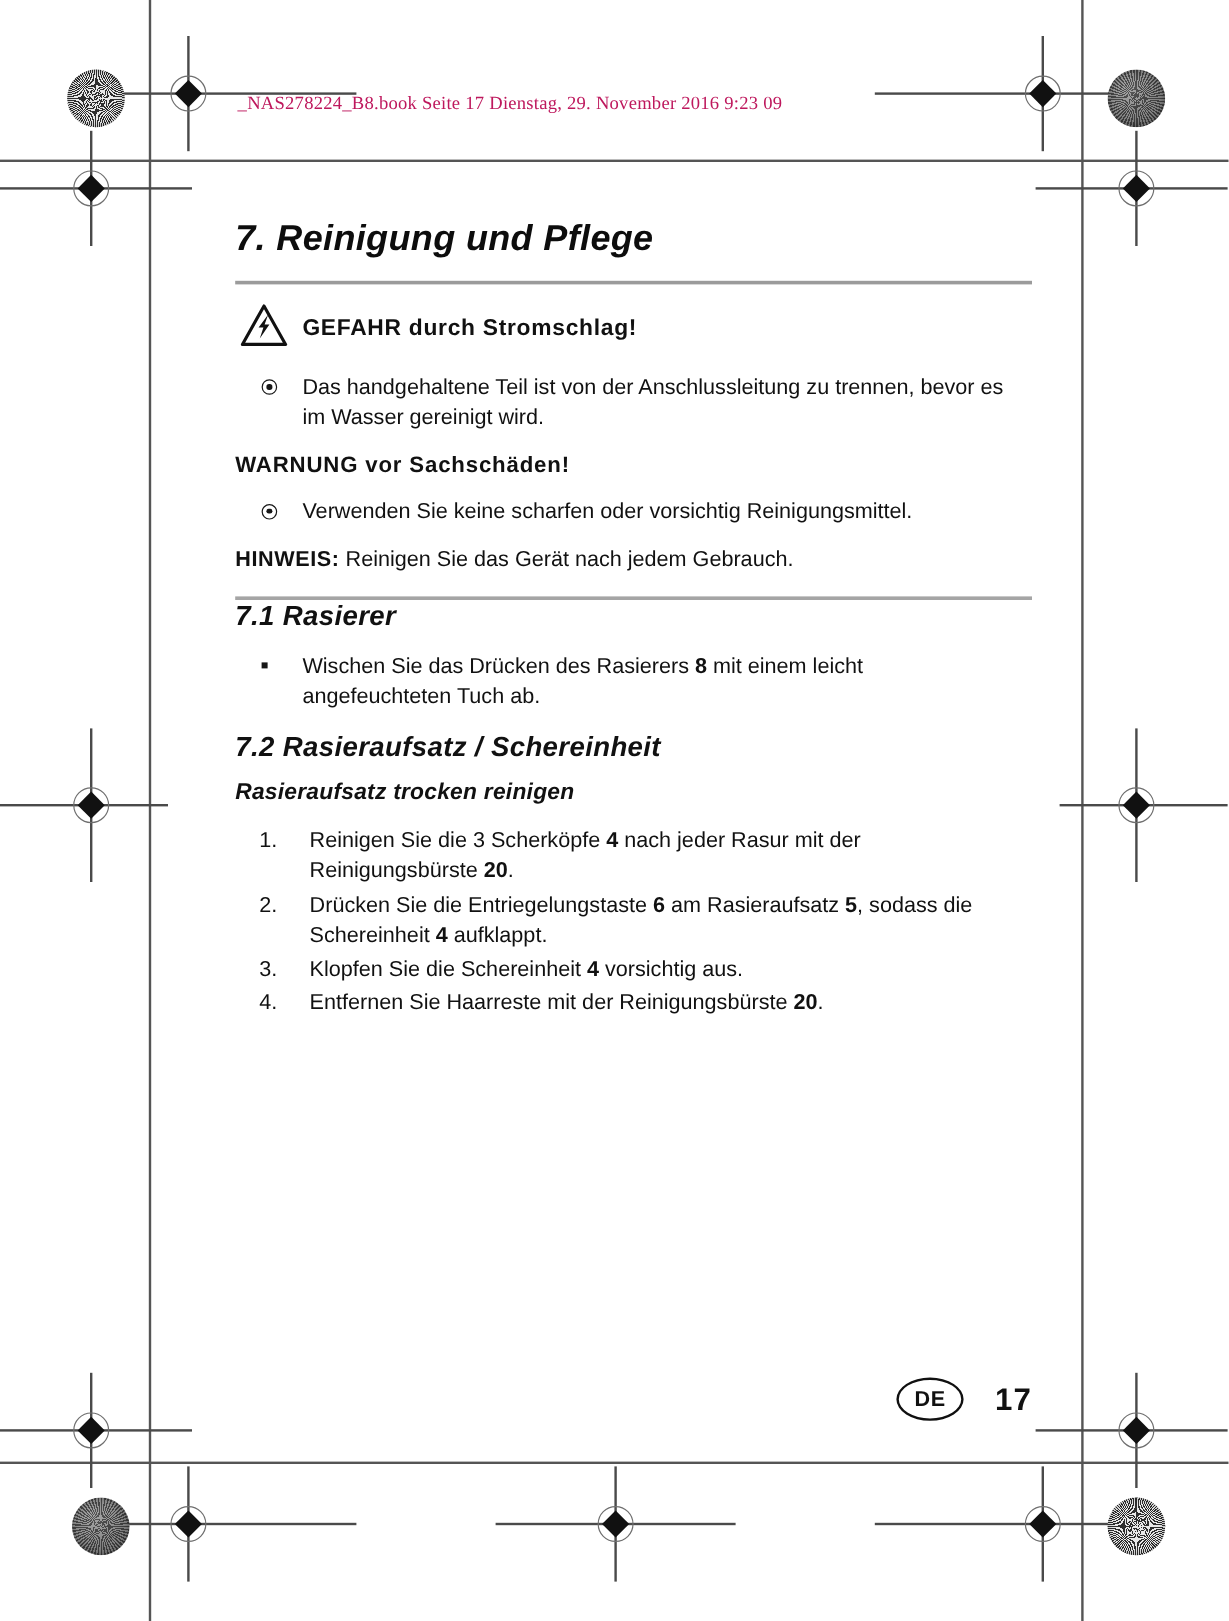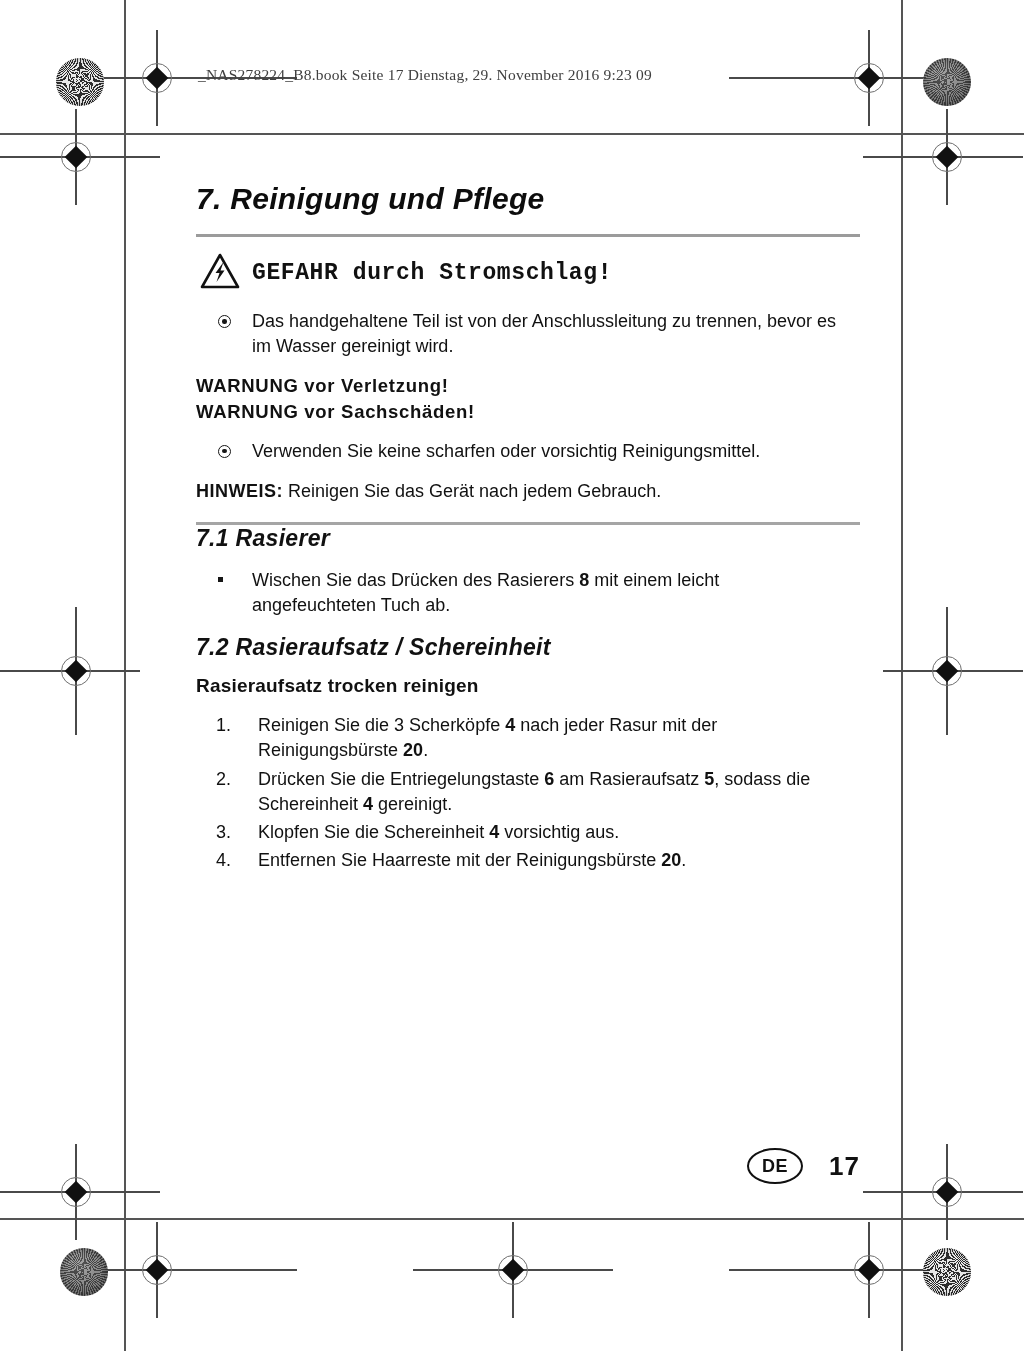--- a/index.html
+++ b/index.html
@@ -55,24 +55,24 @@
   }
 
   .trimline { position: absolute; background: #555555; }
   .trimline.h { height: 1.7px; }
   .trimline.v { width: 1.7px; }
 
   
   .file-header {
     position: absolute;
     left: 198px;
-    top: 66px;
+    top: 78px;
     font-family: "Liberation Serif", serif;
     font-size: 15.5px;
-    color: #404040;
+    color: #be185d;
     white-space: nowrap;
     letter-spacing: 0.2px;
   }
 
   
   #content {
     position: absolute;
     left: 196px;
     top: 182px;
     width: 664px;
@@ -97,24 +97,23 @@
   .safety-block { margin-top: 16px; }
 
   .danger-head {
     display: flex;
     align-items: center;
     gap: 12px;
     margin-left: 4px;
   }
   .warn-tri { flex: 0 0 auto; }
   .danger-title {
-    font-size: 23px;
+    font-size: 19px;
     font-weight: bold;
     letter-spacing: 0.6px;
-    font-family: Liberation Mono, monospace;
   }
 
   .warn-title {
     font-size: 18.5px;
     font-weight: bold;
     letter-spacing: 0.7px;
     margin-top: 4px;
   }
 
   ul.dotlist, ol.numlist { margin: 16px; padding: 0; list-style: none; }
@@ -160,20 +159,21 @@
     font-style: italic;
     letter-spacing: 0.3px;
   }
   .sec71 { margin-top: 40px; }
   .sec72 { margin-top: 44px; }
 
   h3.subsection {
     margin: 14px 0 0 0;
     font-size: 19px;
     font-weight: bold;
+    font-style: italic;
     letter-spacing: 0.2px;
   }
 
   li.sqitem {
     position: relative;
     padding-left: 40px;
     font-size: 18px;
     line-height: 1.4;
     margin-top: 16px;
   }
@@ -334,21 +334,20 @@
         <span class="danger-title">GEFAHR durch Stromschlag!</span>
       </div>
 
       <ul class="dotlist">
         <li class="dotitem">
           <span class="bullet"></span>
           <span>Das handgehaltene Teil ist von der Anschlussleitung zu trennen, bevor es im Wasser gereinigt wird.</span>
         </li>
       </ul>
 
-      <div class="warn-title">WARNUNG vor Verletzung!</div>
 
       <div class="warn-title">WARNUNG vor Sachschäden!</div>
       <ul class="dotlist">
         <li class="dotitem">
           <span class="bullet"></span>
           <span>Verwenden Sie keine scharfen oder vorsichtig Reinigungsmittel.</span>
         </li>
       </ul>
 
       <div class="hinweis">
@@ -369,21 +368,21 @@
     <h2 class="section sec72">7.2 Rasieraufsatz / Schereinheit</h2>
     <h3 class="subsection">Rasieraufsatz trocken reinigen</h3>
 
     <ol class="numlist">
       <li class="numitem">
         <span class="num">1.</span>
         <span>Reinigen Sie die 3 Scherköpfe </span><span class="ref">4</span><span> nach jeder Rasur mit der Reinigungsbürste </span><span class="ref">20</span><span>.</span>
       </li>
       <li class="numitem">
         <span class="num">2.</span>
-        <span>Drücken Sie die Entriegelungstaste </span><span class="ref">6</span><span> am Rasieraufsatz </span><span class="ref">5</span><span>, sodass die Schereinheit </span><span class="ref">4</span><span> gereinigt.</span>
+        <span>Drücken Sie die Entriegelungstaste </span><span class="ref">6</span><span> am Rasieraufsatz </span><span class="ref">5</span><span>, sodass die Schereinheit </span><span class="ref">4</span><span> aufklappt.</span>
       </li>
       <li class="numitem">
         <span class="num">3.</span>
         <span>Klopfen Sie die Schereinheit </span><span class="ref">4</span><span> vorsichtig aus.</span>
       </li>
       <li class="numitem">
         <span class="num">4.</span>
         <span>Entfernen Sie Haarreste mit der Reinigungsbürste </span><span class="ref">20</span><span>.</span>
       </li>
     </ol>

